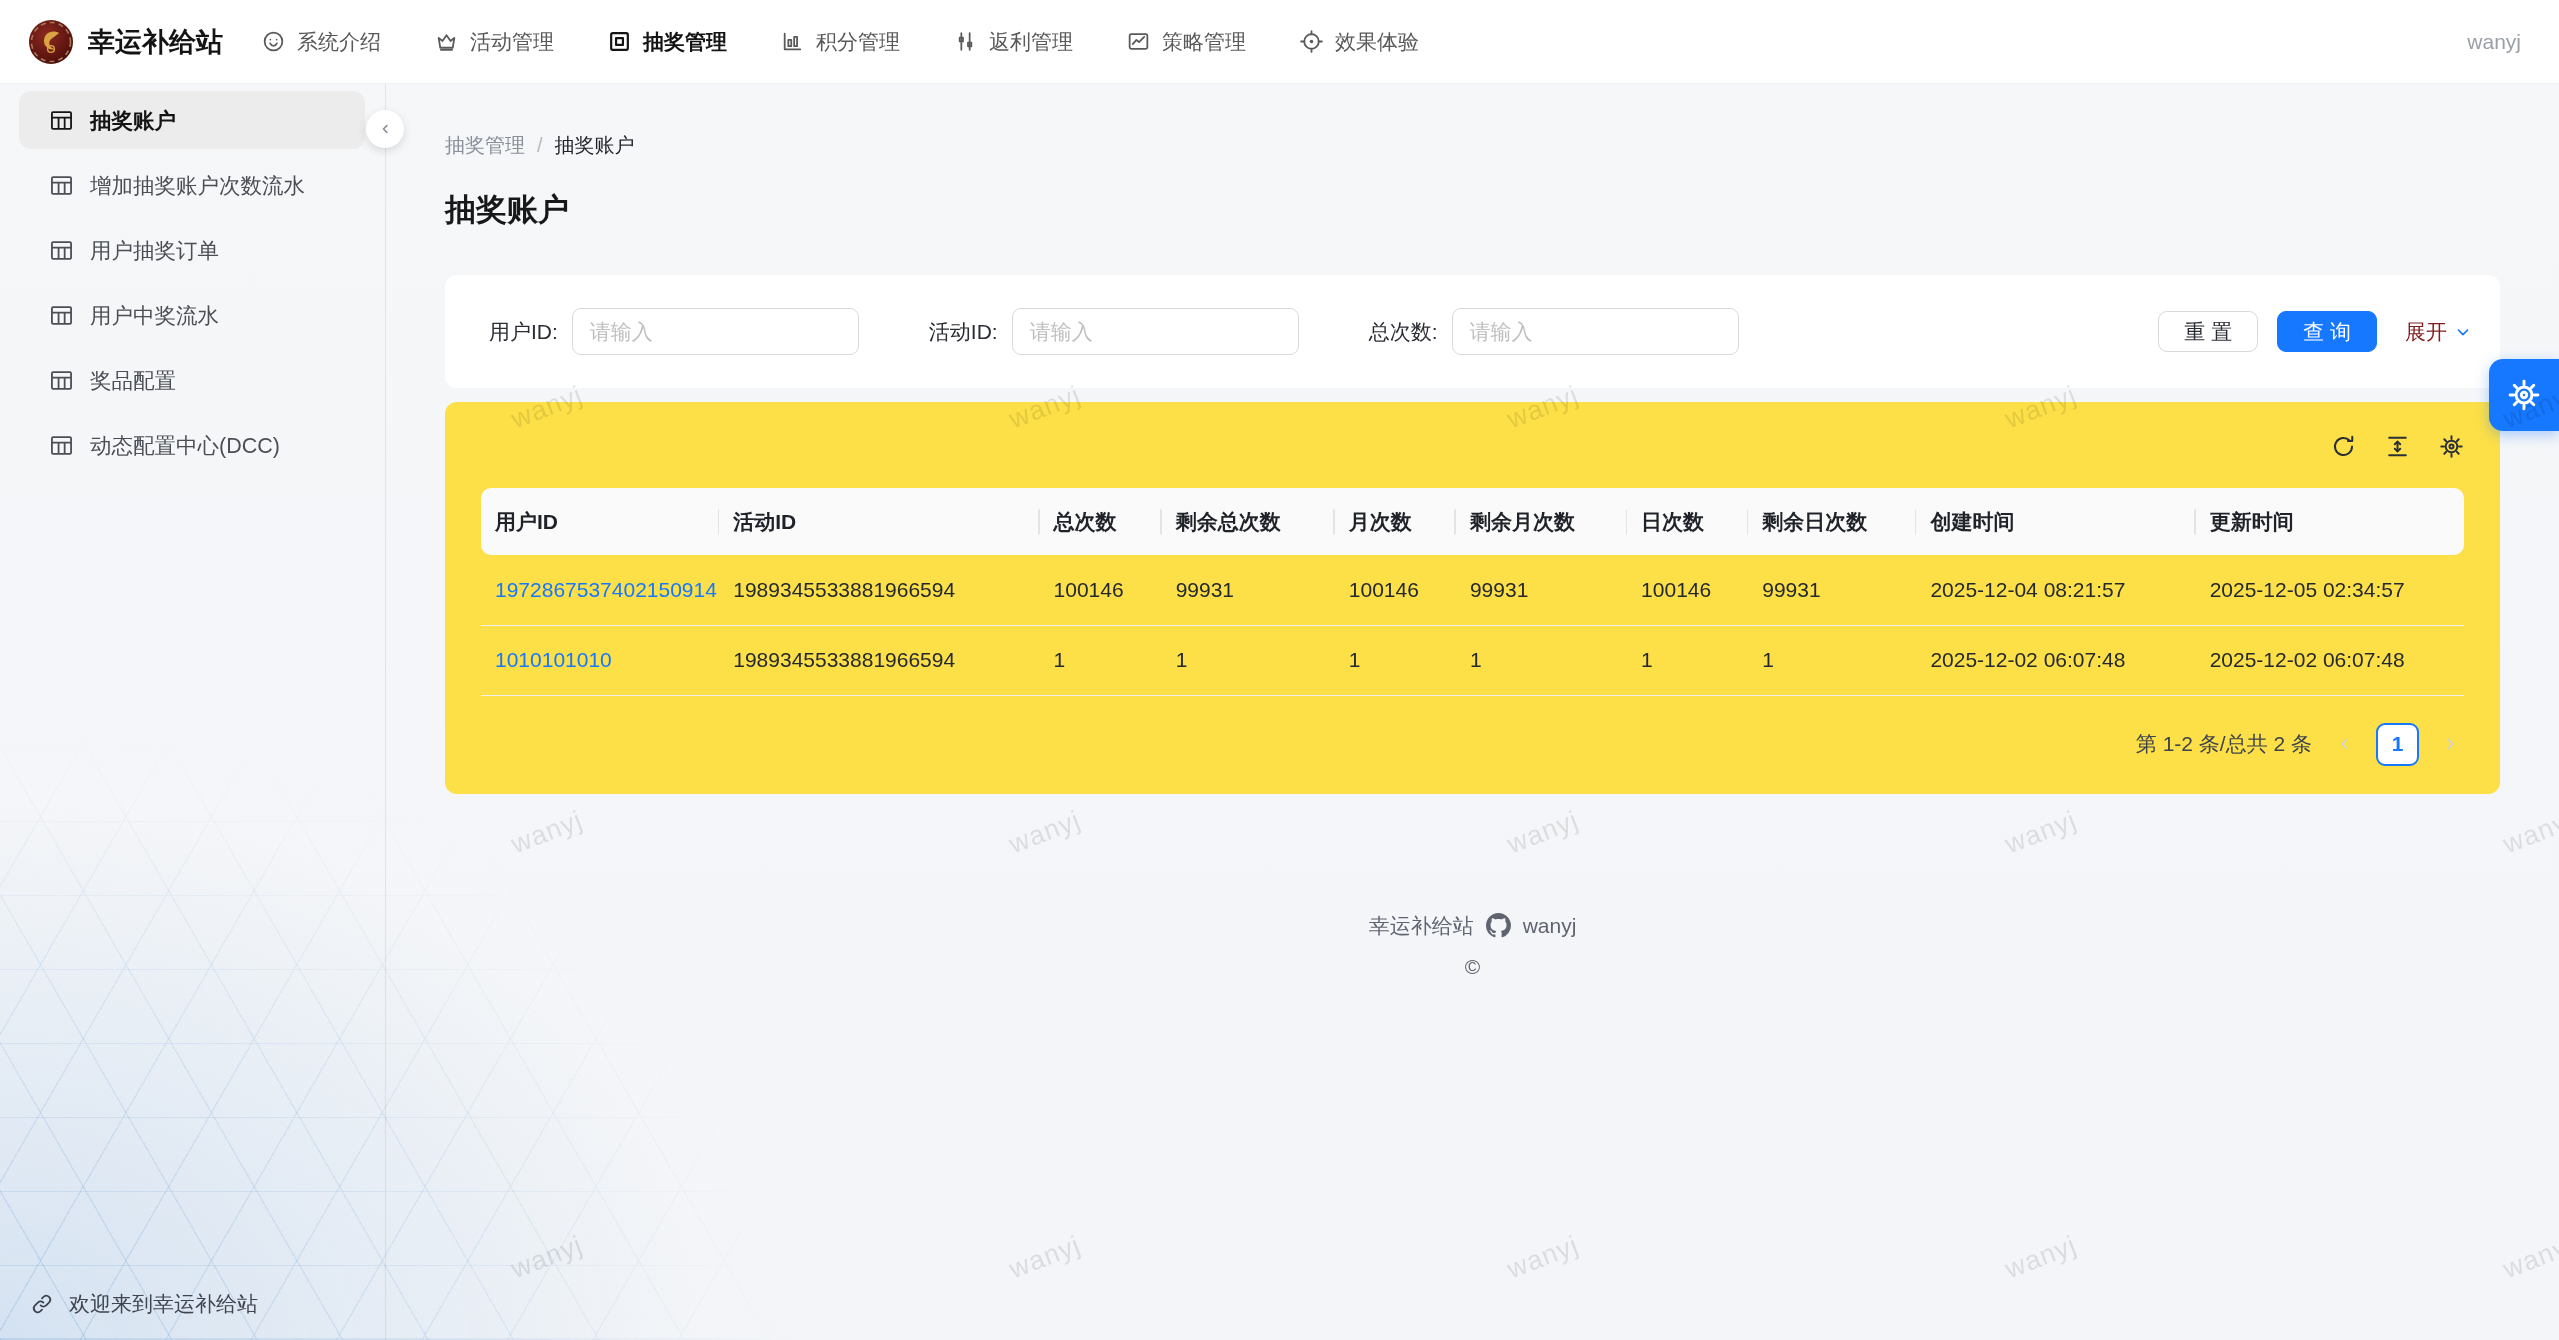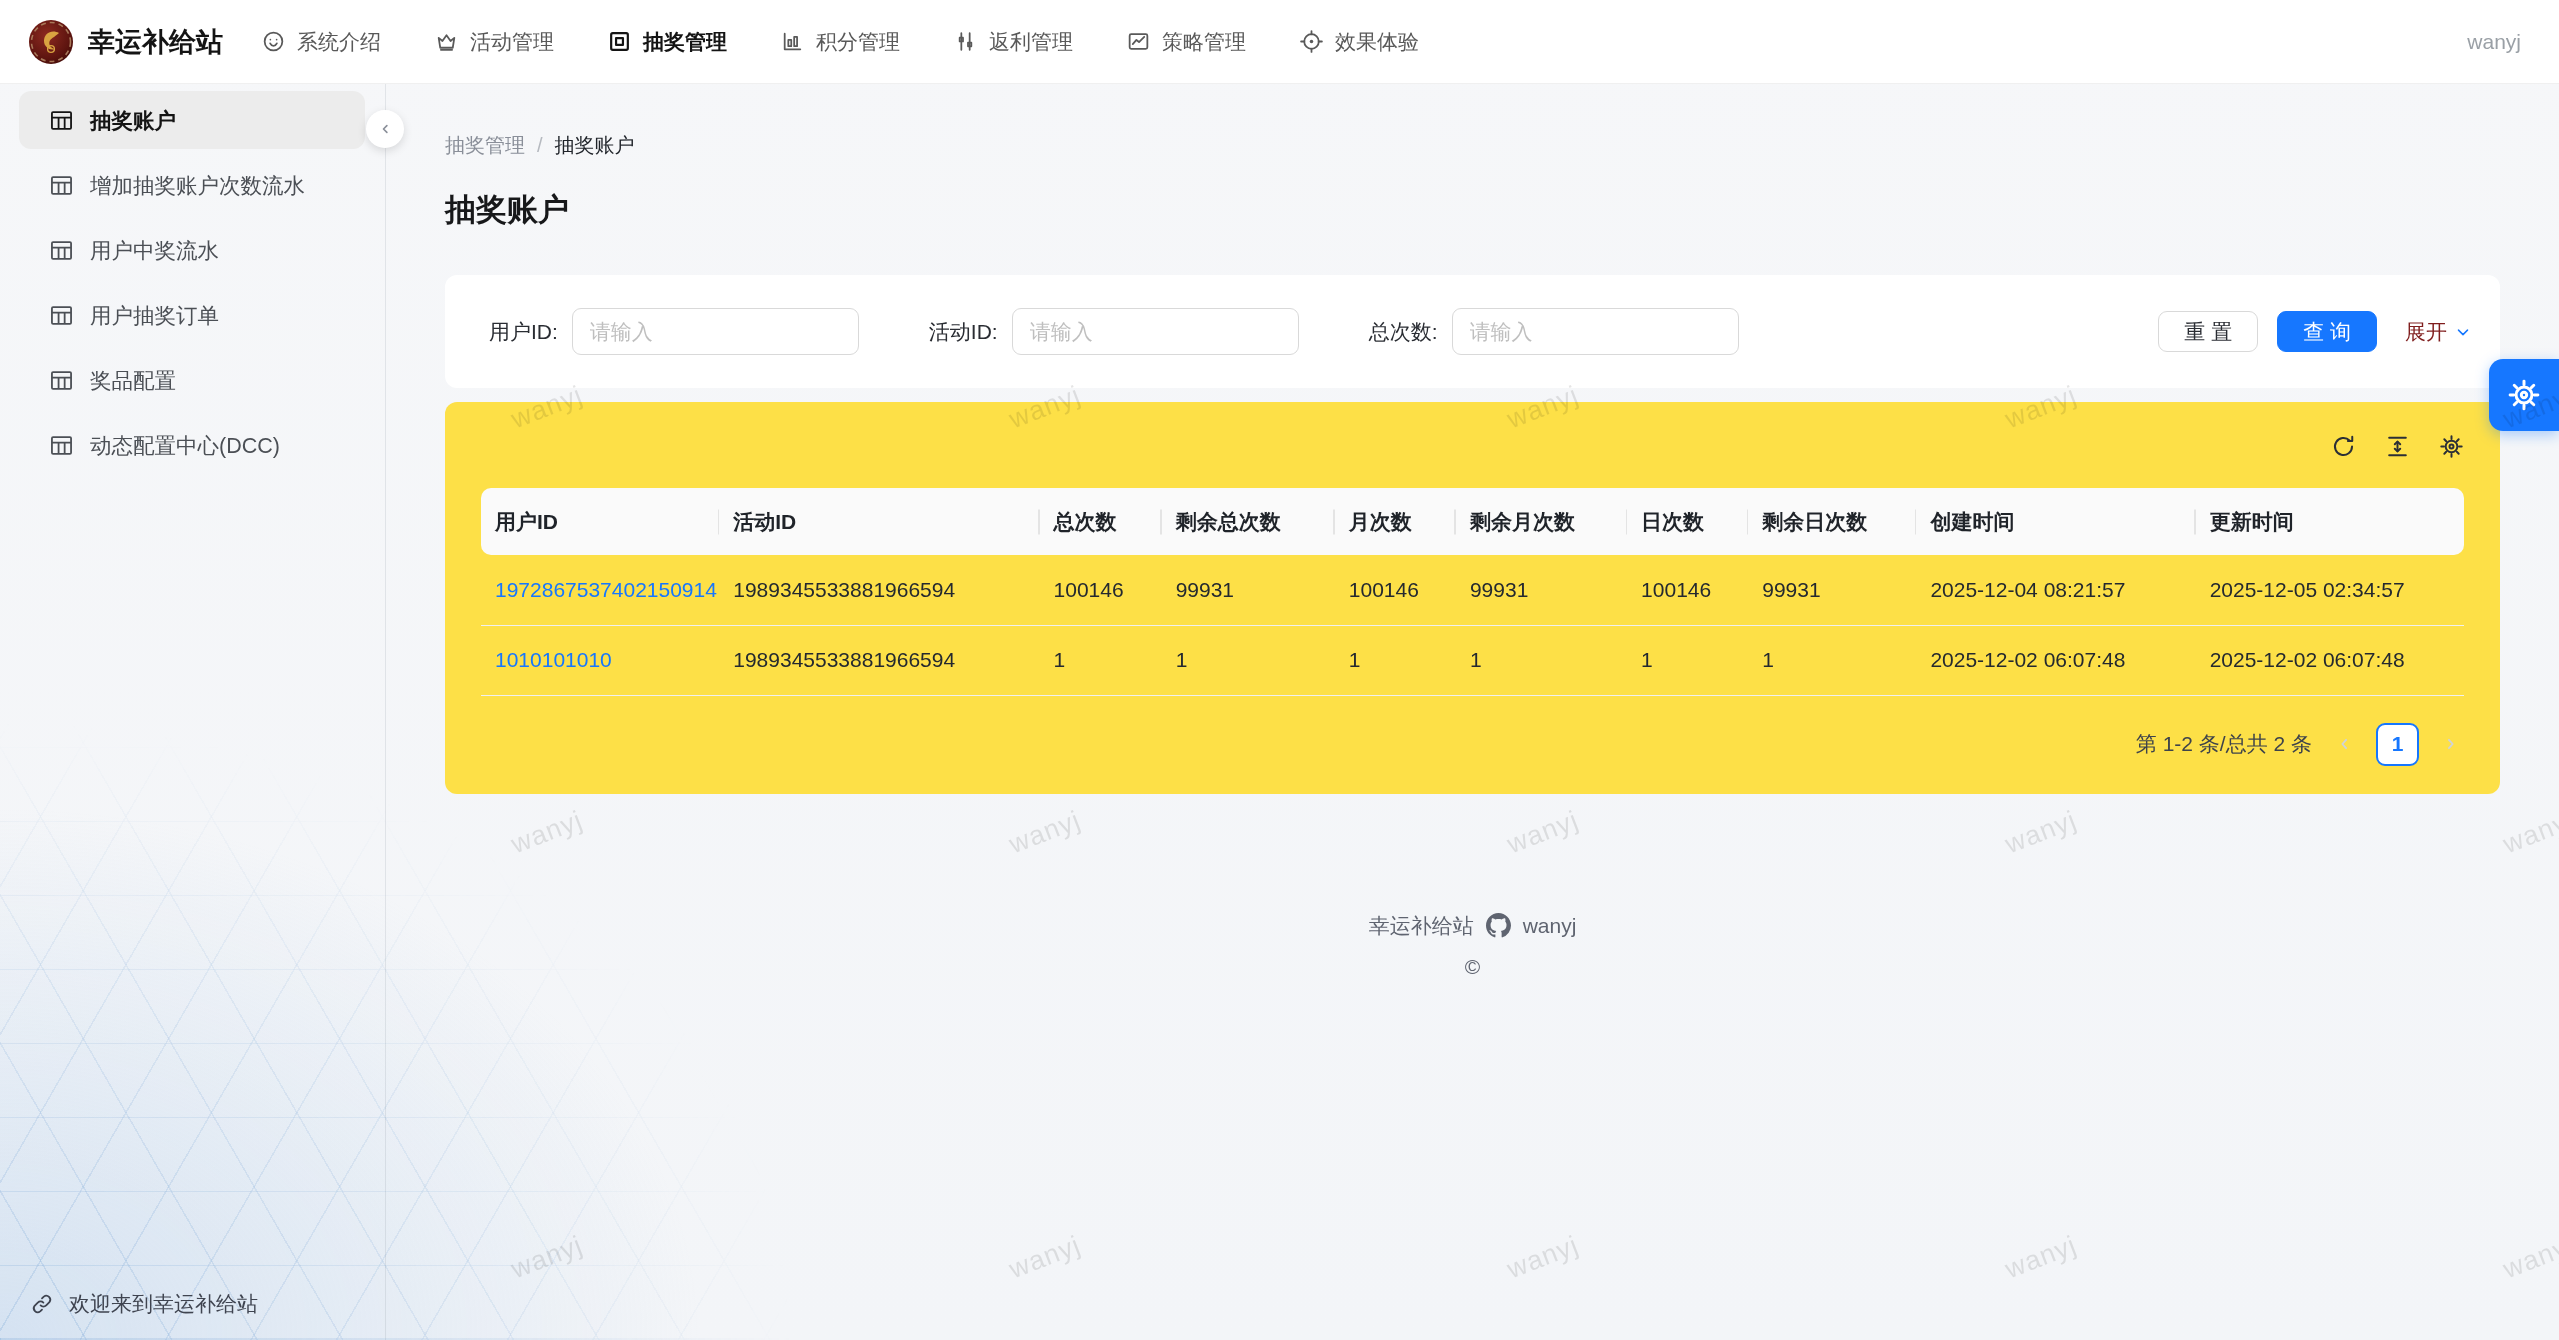--- a/index.html
+++ b/index.html
@@ -217,28 +217,28 @@
           <rect x="3.5" y="4.5" width="17" height="15" rx="1"></rect>
           <path d="M3.5 9.5h17M9.4 9.5v10M14.8 9.5v10"></path>
         </svg>
       <span>增加抽奖账户次数流水</span>
     </div>
     <div class="menu-item">
       <svg viewBox="0 0 24 24">
           <rect x="3.5" y="4.5" width="17" height="15" rx="1"></rect>
           <path d="M3.5 9.5h17M9.4 9.5v10M14.8 9.5v10"></path>
         </svg>
+      <span>用户抽奖订单</span>
+    </div>
+    <div class="menu-item">
+      <svg viewBox="0 0 24 24">
+          <rect x="3.5" y="4.5" width="17" height="15" rx="1"></rect>
+          <path d="M3.5 9.5h17M9.4 9.5v10M14.8 9.5v10"></path>
+        </svg>
       <span>用户中奖流水</span>
-    </div>
-    <div class="menu-item">
-      <svg viewBox="0 0 24 24">
-          <rect x="3.5" y="4.5" width="17" height="15" rx="1"></rect>
-          <path d="M3.5 9.5h17M9.4 9.5v10M14.8 9.5v10"></path>
-        </svg>
-      <span>用户抽奖订单</span>
     </div>
     <div class="menu-item">
       <svg viewBox="0 0 24 24">
           <rect x="3.5" y="4.5" width="17" height="15" rx="1"></rect>
           <path d="M3.5 9.5h17M9.4 9.5v10M14.8 9.5v10"></path>
         </svg>
       <span>奖品配置</span>
     </div>
     <div class="menu-item">
       <svg viewBox="0 0 24 24">

